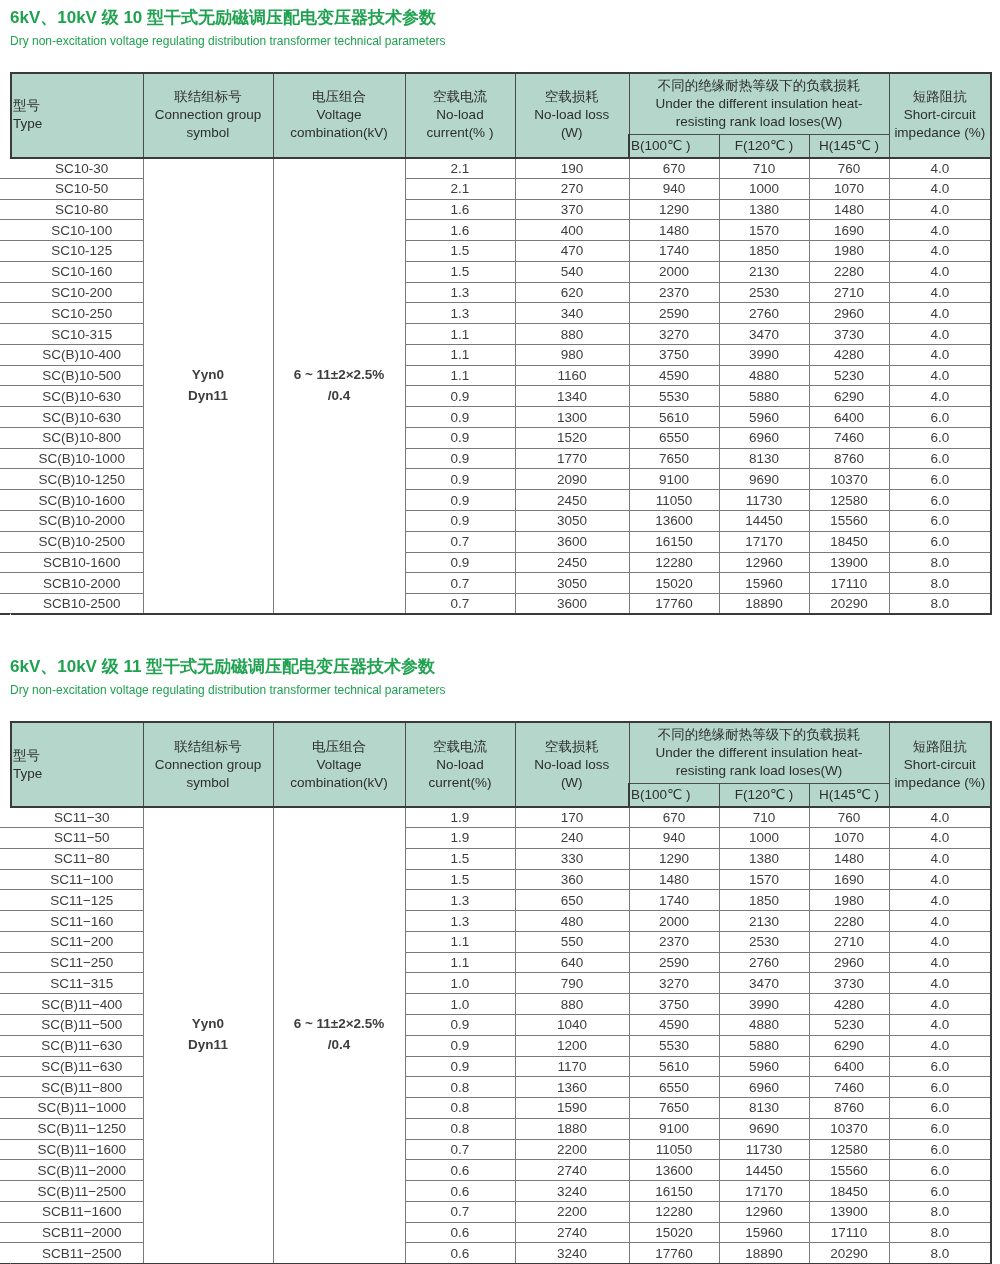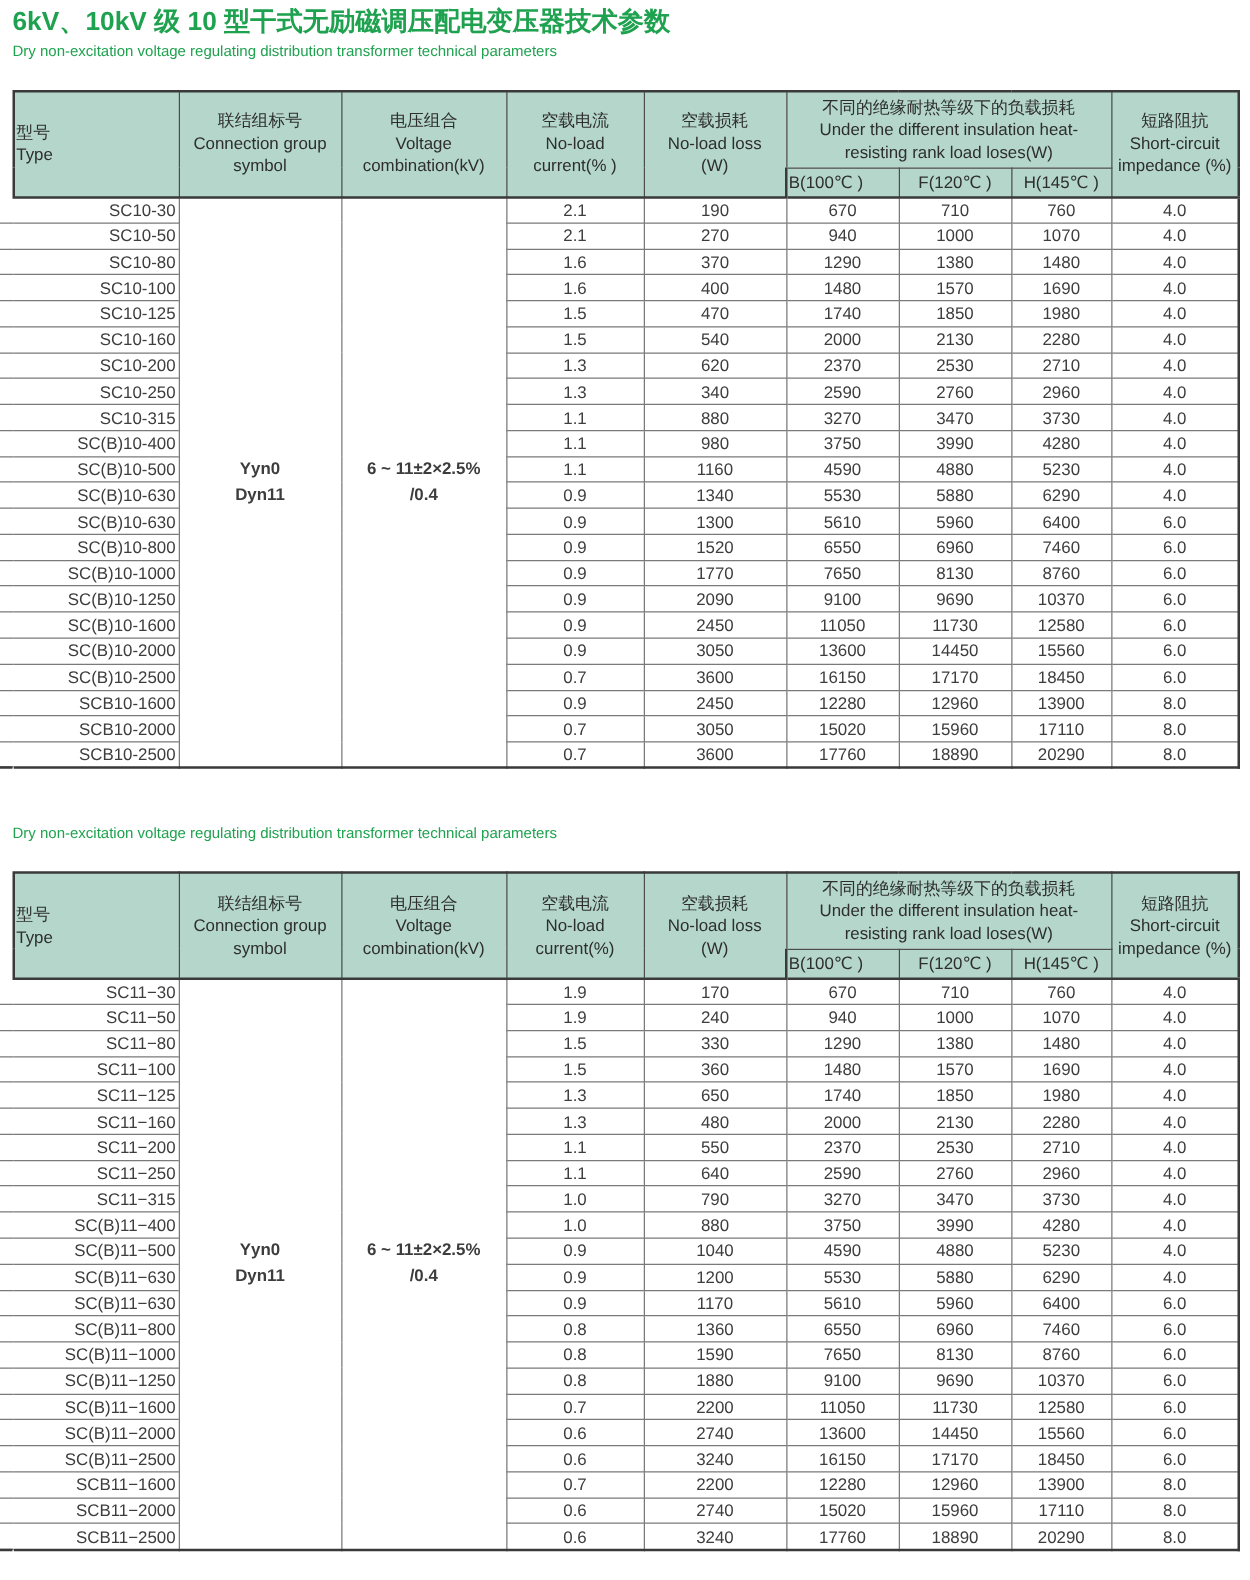--- a/index.html
+++ b/index.html
@@ -10,21 +10,21 @@
     --hln:#4c4c4c;
     --txt:#3d3d3d;
   }
   *{box-sizing:border-box;}
   html,body{margin:0;padding:0;}
   body{
     width:1000px;height:1264px;overflow:hidden;background:#ffffff;
     font-family:"Liberation Sans","DejaVu Sans",sans-serif;color:var(--txt);
   }
   .page{padding:6px 10px 0 10px;}
-  .title-zh{color:var(--green);font-size:21px;font-weight:600;line-height:24px;margin:0;}
+  .title-zh{color:var(--green);font-size:17px;font-weight:600;line-height:24px;margin:0;}
   .title-en{color:var(--green);font-size:12px;font-weight:400;line-height:23px;margin:0 0 19px 0;}
   .section2{margin-top:40px;}
   .table-wrap{position:relative;width:980px;}
   
   .table-wrap::after{content:"";position:absolute;left:-10px;bottom:0;width:10px;height:2px;background:var(--bd);}
   table{
     border-collapse:collapse;table-layout:fixed;width:980px;
     border-top:2px solid var(--bd);border-right:2px solid var(--bd);border-bottom:2px solid var(--bd);
   }
   thead th{
@@ -35,21 +35,21 @@
   thead th:first-child{border-left:2px solid var(--bd);text-align:left;}
   thead tr.h1{height:61px;}
   thead tr.h2{height:22px;}
   thead{border-bottom:2px solid var(--bd);}
   tbody td{
     border:1px solid var(--ln);font-size:13.5px;text-align:center;
     padding:0 2px;vertical-align:middle;white-space:nowrap;
   }
   tbody tr{height:20.77px;}
   tbody td.col-type{
-    text-align:right;padding-left:12px;border-left:0;position:relative;margin-top:25px;
+    text-align:center;padding-left:12px;border-left:0;position:relative;margin-top:25px;
   }
   
   tbody td.col-type::after{
     content:"";position:absolute;left:-11px;bottom:-1px;width:11px;height:1px;background:var(--ln);
   }
   td.merged{vertical-align:middle;}
   td.merged div{line-height:20.8px;font-weight:bold;}
 </style>
 </head>
 <body>
@@ -322,20 +322,21 @@
               <td>18890</td>
               <td>20290</td>
               <td>8.0</td>
             </tr>
           </tbody>
       </table>
     </div>
   </section>
 
   <section class="section2">
+    <h1 class="title-zh">6kV、10kV 级 11 型干式无励磁调压配电变压器技术参数</h1>
     <h2 class="title-en">Dry non-excitation voltage regulating distribution transformer technical parameters</h2>
 
     <div class="table-wrap">
       <table>
         <colgroup>
           <col style="width:132px">
             <col style="width:130px">
             <col style="width:132px">
           <col style="width:110px">
             <col style="width:114px">

